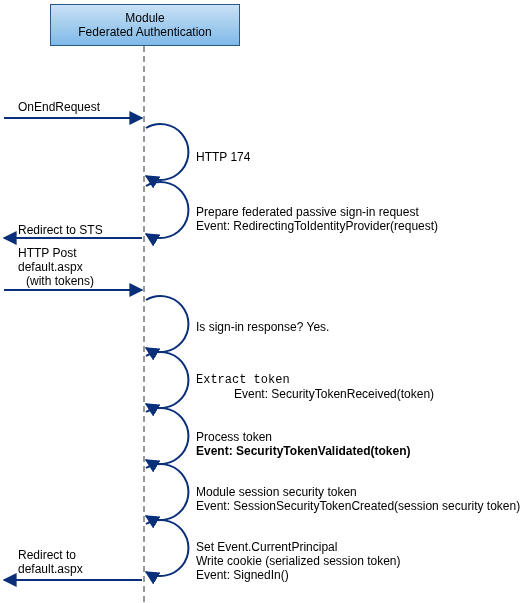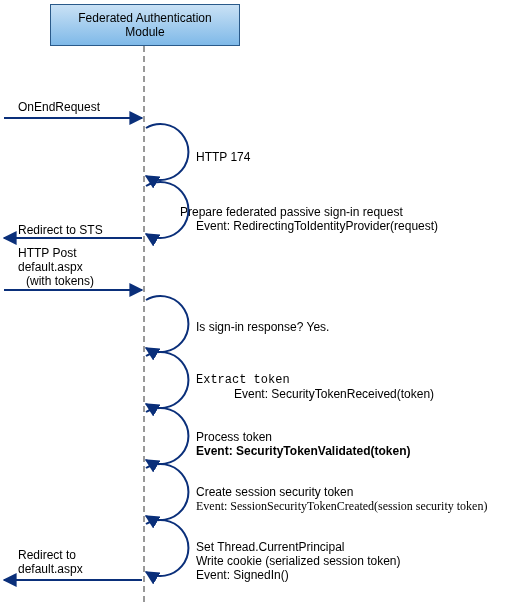--- a/index.html
+++ b/index.html
@@ -47,53 +47,53 @@
     top: 0;
     width: 523px;
     height: 603px;
     pointer-events: none;
   }
 </style>
 </head>
 <body>
 
 <div class="lifeline-box">
+  <div>Module</div>
   <div>Federated Authentication</div>
-  <div>Module</div>
 </div>
 
 <div class="lifeline-dash"></div>
 
 <div class="label" style="left:18px; top:100px;">OnEndRequest</div>
 <div class="label" style="left:18px; top:223px;">Redirect to STS</div>
 
 <div class="label" style="left:18px; top:246px;">HTTP Post</div>
 <div class="label" style="left:18px; top:260px;">default.aspx</div>
 <div class="label" style="left:18px; top:274px;margin-left:8px;">(with tokens)</div>
 
 <div class="label" style="left:18px; top:548px;">Redirect to</div>
 <div class="label" style="left:18px; top:562px;">default.aspx</div>
 
 <div class="label" style="left:196px; top:150px;">HTTP 174</div>
 
-<div class="label" style="left:180px; top:205px;">Prepare federated passive sign-in request</div>
+<div class="label" style="left:196px; top:205px;">Prepare federated passive sign-in request</div>
 <div class="label" style="left:196px; top:219px;">Event: RedirectingToIdentityProvider(request)</div>
 
 <div class="label" style="left:196px; top:320px;">Is sign-in response? Yes.</div>
 
 <div class="label" style="left:196px; top:373px;font-family:Liberation Mono, monospace;">Extract token</div>
 <div class="label" style="left:196px; top:387px;margin-left:38px;">Event: SecurityTokenReceived(token)</div>
 
 <div class="label" style="left:196px; top:430px;">Process token</div>
 <div class="label" style="left:196px; top:444px;font-weight:bold;">Event: SecurityTokenValidated(token)</div>
 
-<div class="label" style="left:196px; top:485px;">Create session security token</div>
-<div class="label" style="left:196px; top:499px;font-family:Liberation Serif, serif;">Event: SessionSecurityTokenCreated(session security token)</div>
+<div class="label" style="left:196px; top:485px;">Module session security token</div>
+<div class="label" style="left:196px; top:499px;">Event: SessionSecurityTokenCreated(session security token)</div>
 
-<div class="label" style="left:196px; top:540px;">Set Thread.CurrentPrincipal</div>
+<div class="label" style="left:196px; top:540px;">Set Event.CurrentPrincipal</div>
 <div class="label" style="left:196px; top:554px;">Write cookie (serialized session token)</div>
 <div class="label" style="left:196px; top:568px;">Event: SignedIn()</div>
 
 <svg class="overlay" viewBox="0 0 523 603">
   <defs>
     <marker id="arrow" viewBox="0 0 10 10" refX="9" refY="5" markerWidth="7" markerHeight="7" orient="auto-start-reverse">
       <path d="M 0 0 L 10 5 L 0 10 z" fill="#0a2f7a"></path>
     </marker>
   </defs>
   <g stroke="#0a2f7a" stroke-width="2" fill="none">

